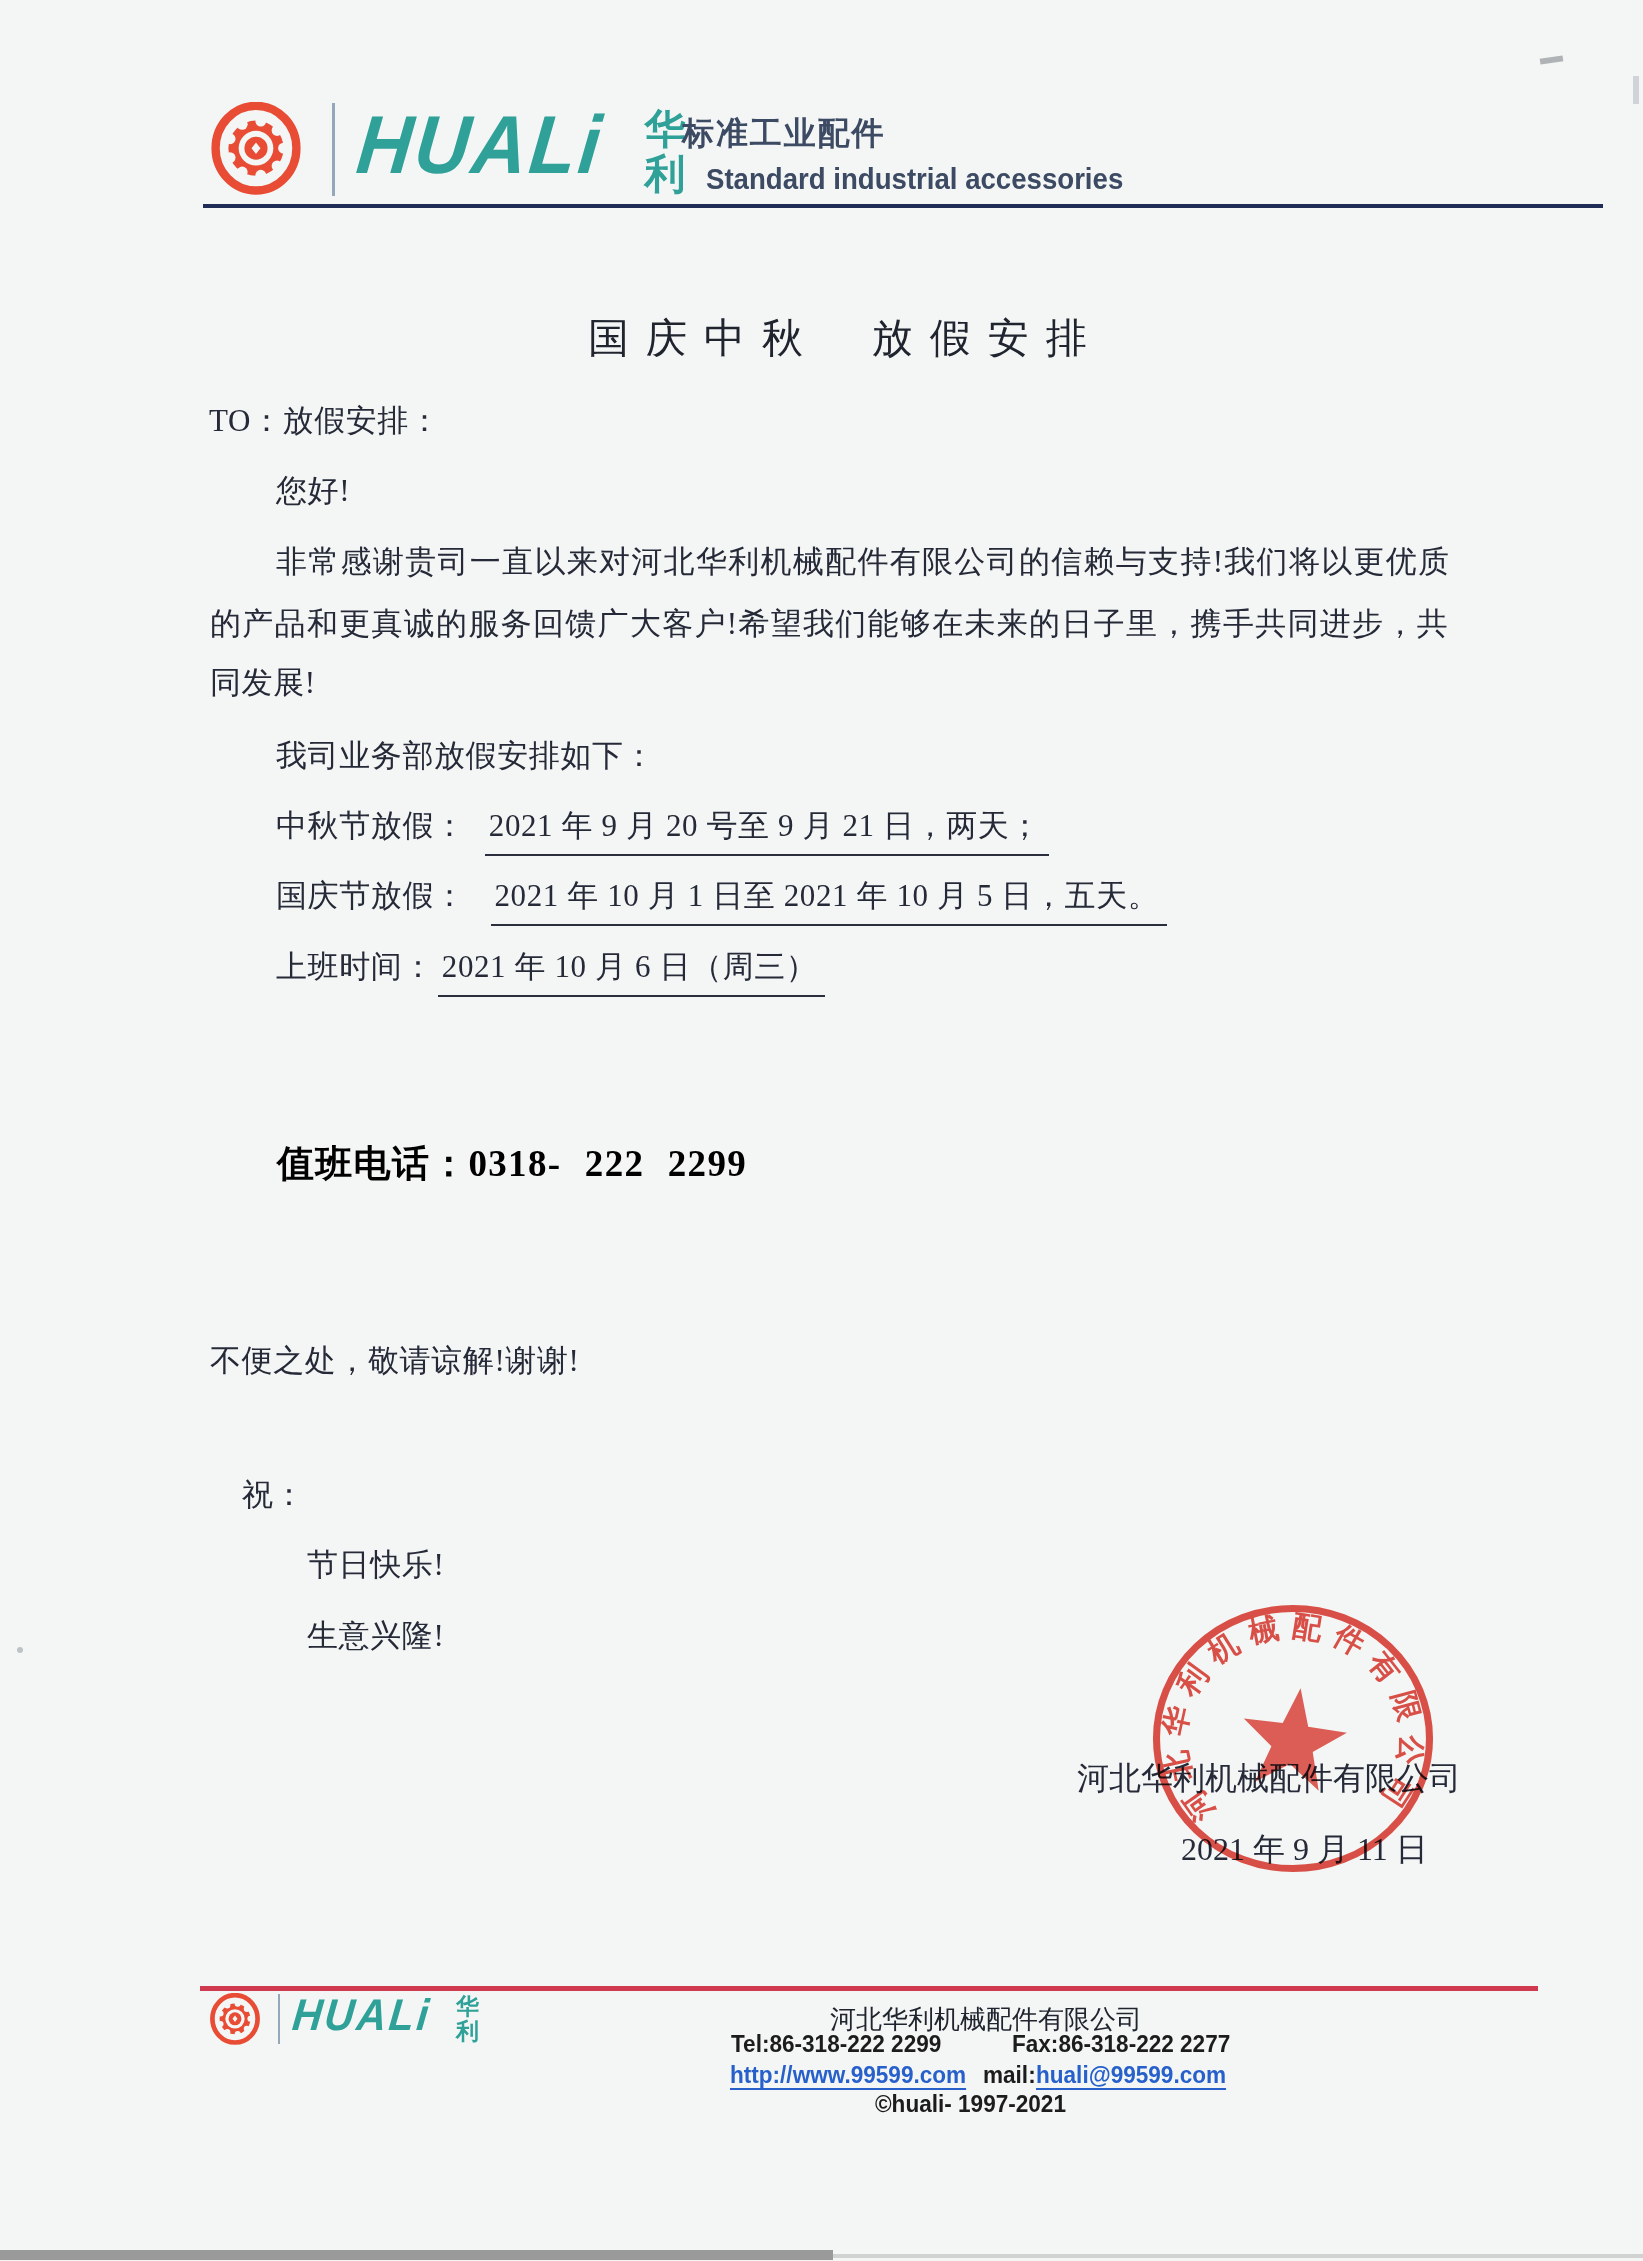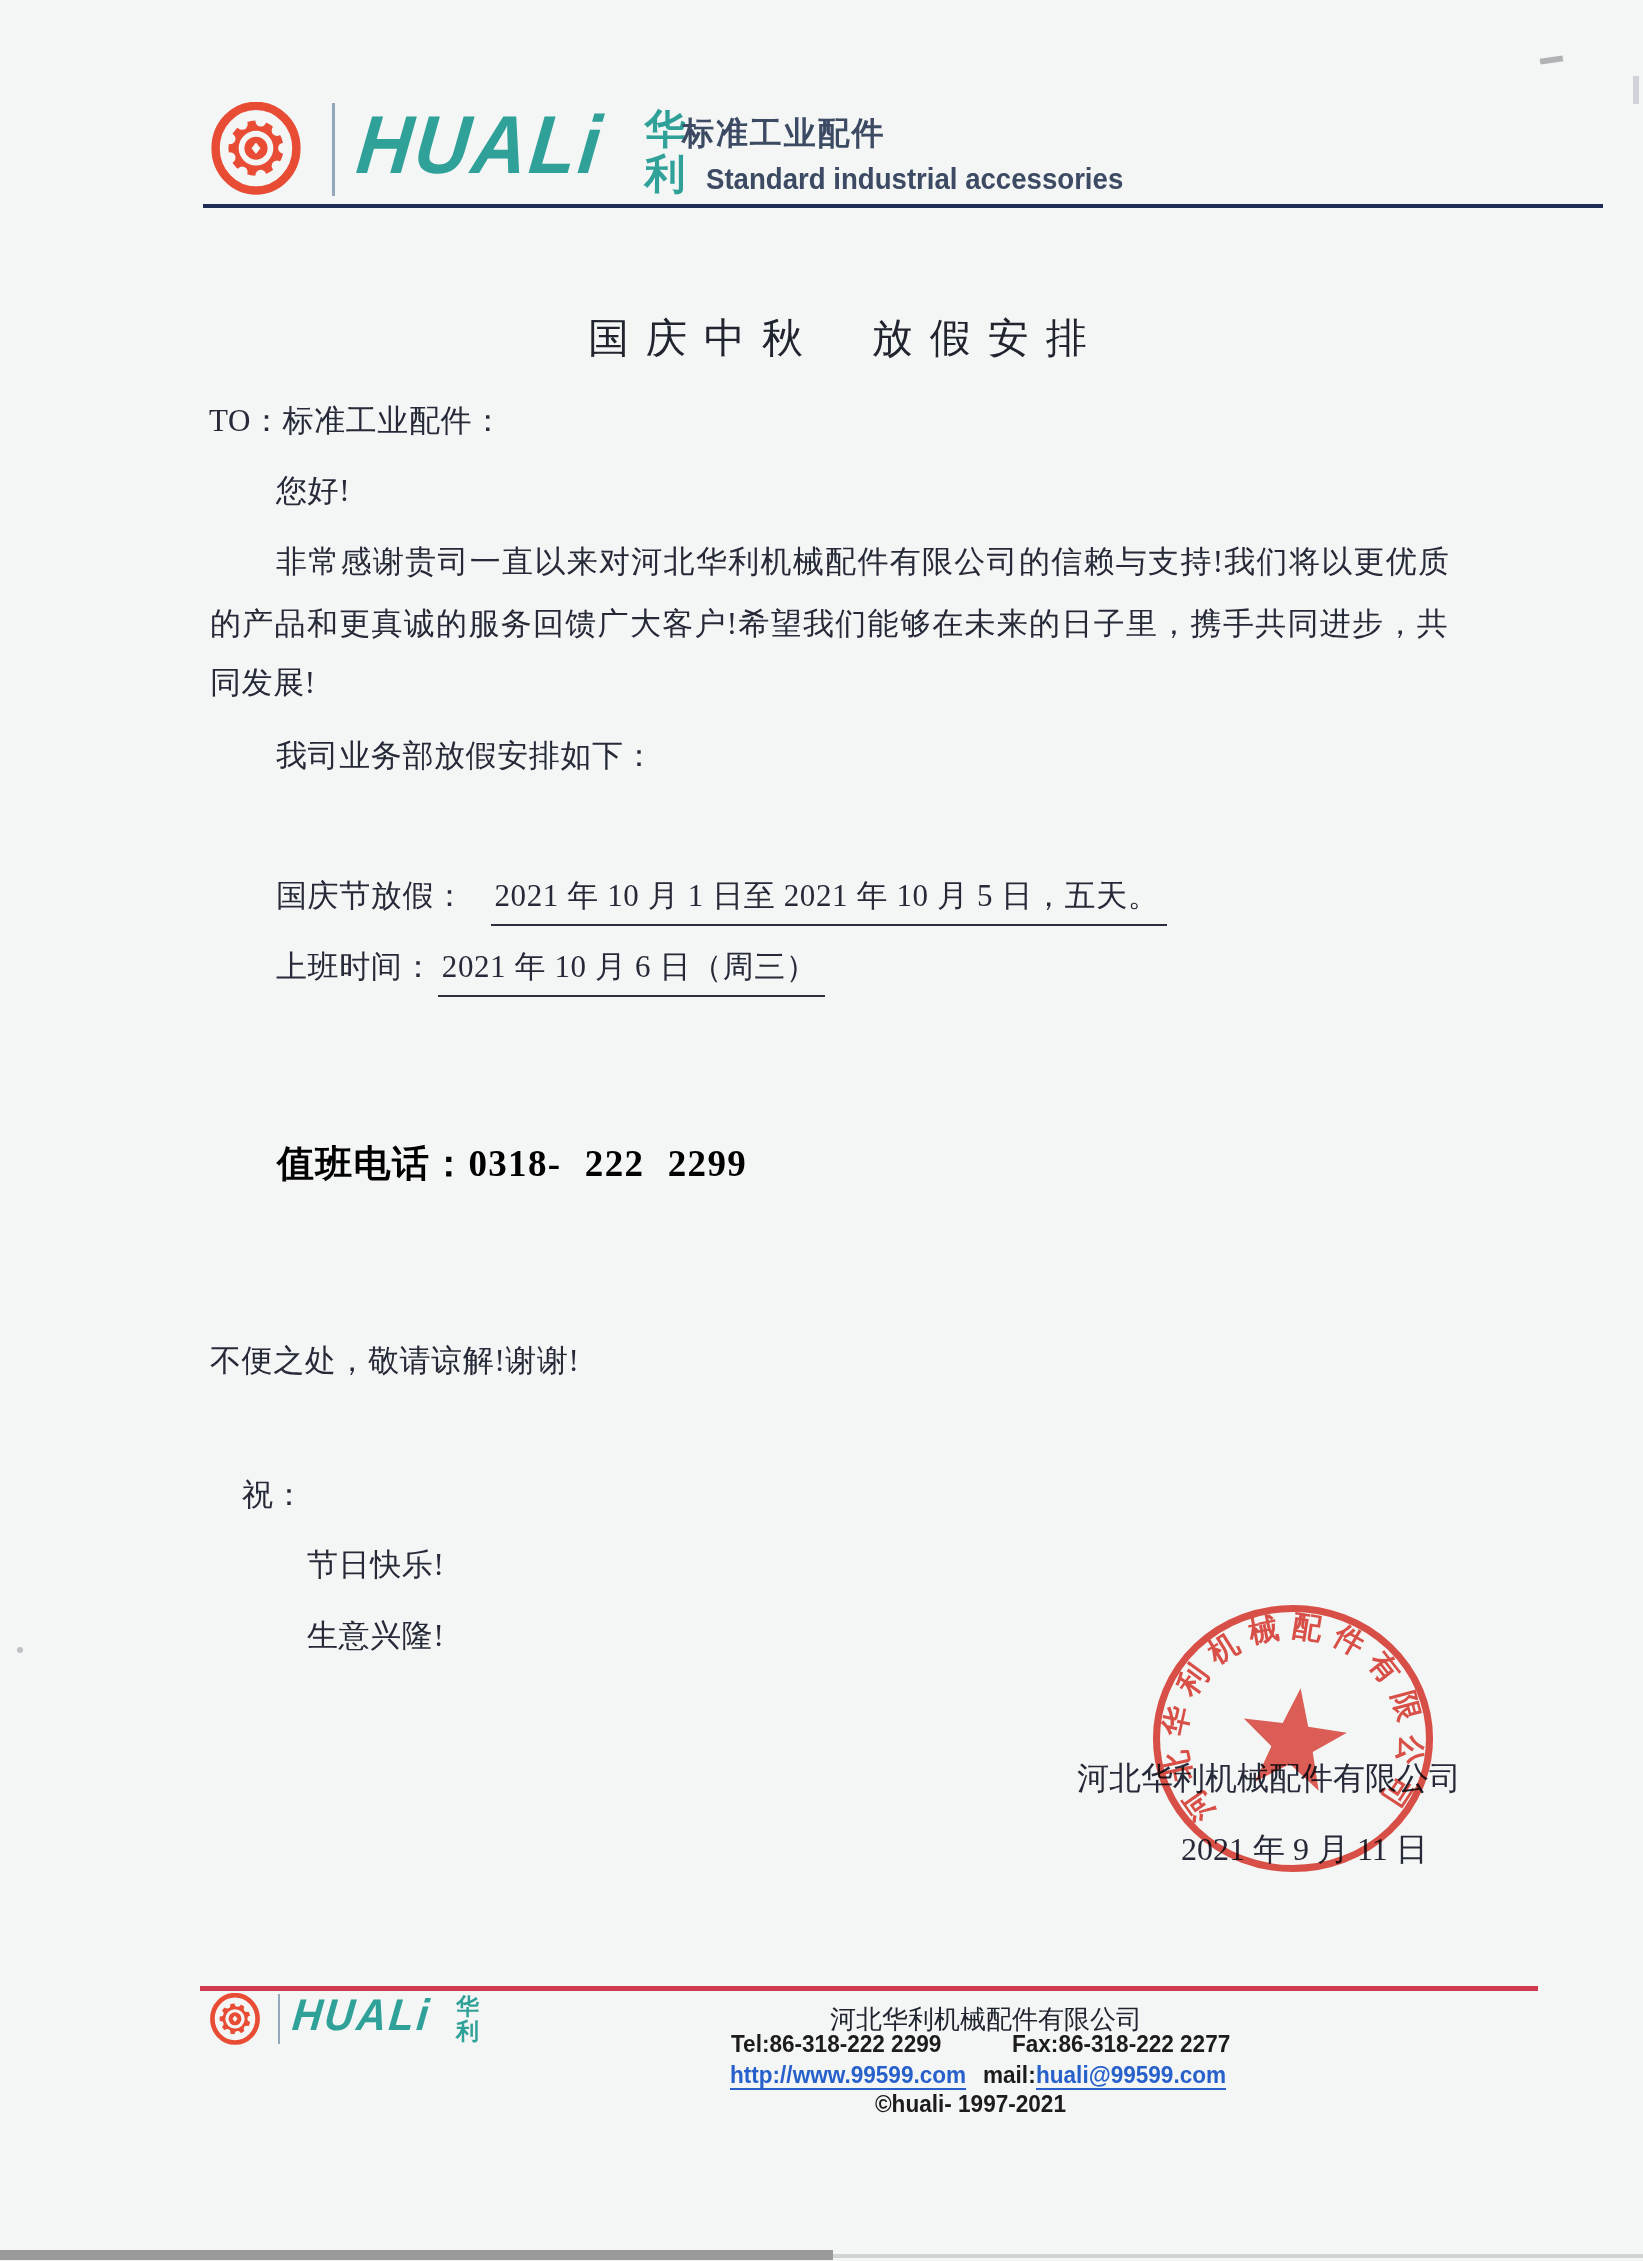--- a/index.html
+++ b/index.html
@@ -108,30 +108,33 @@
   </div>
 
   <div class="abs tagline-cn" style="left:682px;top:111px;font-size:32px;line-height:45px">标准工业配件</div>
 
   <div class="abs tagline-en" style="left:706px;top:162px;font-size:30px;line-height:34px">Standard industrial accessories</div>
 
   <div class="abs header-rule" style="left:203px;top:204px;width:1400px;height:3.9px"></div>
 
   <div class="abs title serif" style="left:588px;top:311px">国庆中秋 放假安排</div>
 
-  <div class="abs body-line" style="left:209px;top:400px">TO：标准工业配件：</div>
+  <div class="abs body-line" style="left:209px;top:400px">TO：放假安排：</div>
 
   <div class="abs body-line" style="left:276px;top:470px">您好!</div>
 
   <div class="abs body-line" style="left:276px;top:541px;letter-spacing:1.3px">非常感谢贵司一直以来对河北华利机械配件有限公司的信赖与支持!我们将以更优质</div>
   <div class="abs body-line" style="left:210px;top:603px;letter-spacing:1.3px">的产品和更真诚的服务回馈广大客户!希望我们能够在未来的日子里，携手共同进步，共</div>
   <div class="abs body-line" style="left:210px;top:662px">同发展!</div>
 
   <div class="abs body-line" style="left:276px;top:735px">我司业务部放假安排如下：</div>
 
+  <div class="abs body-line" style="left:276px;top:804px">
+    <span>中秋节放假：</span><span class="u-val" style="margin-left:19.3px">2021 年 9 月 20 号至 9 月 21 日，两天；</span>
+  </div>
 
   <div class="abs body-line" style="left:276px;top:874px">
     <span>国庆节放假：</span><span class="u-val" style="margin-left:25px">2021 年 10 月 1 日至 2021 年 10 月 5 日，五天。</span>
   </div>
 
   <div class="abs body-line" style="left:276px;top:945px">
     <span>上班时间：</span><span class="u-val" style="margin-left:3.9px">2021 年 10 月 6 日（周三）</span>
   </div>
 
   <div class="abs phone serif" style="left:277px;top:1139px">值班电话：0318- 222 2299</div>

